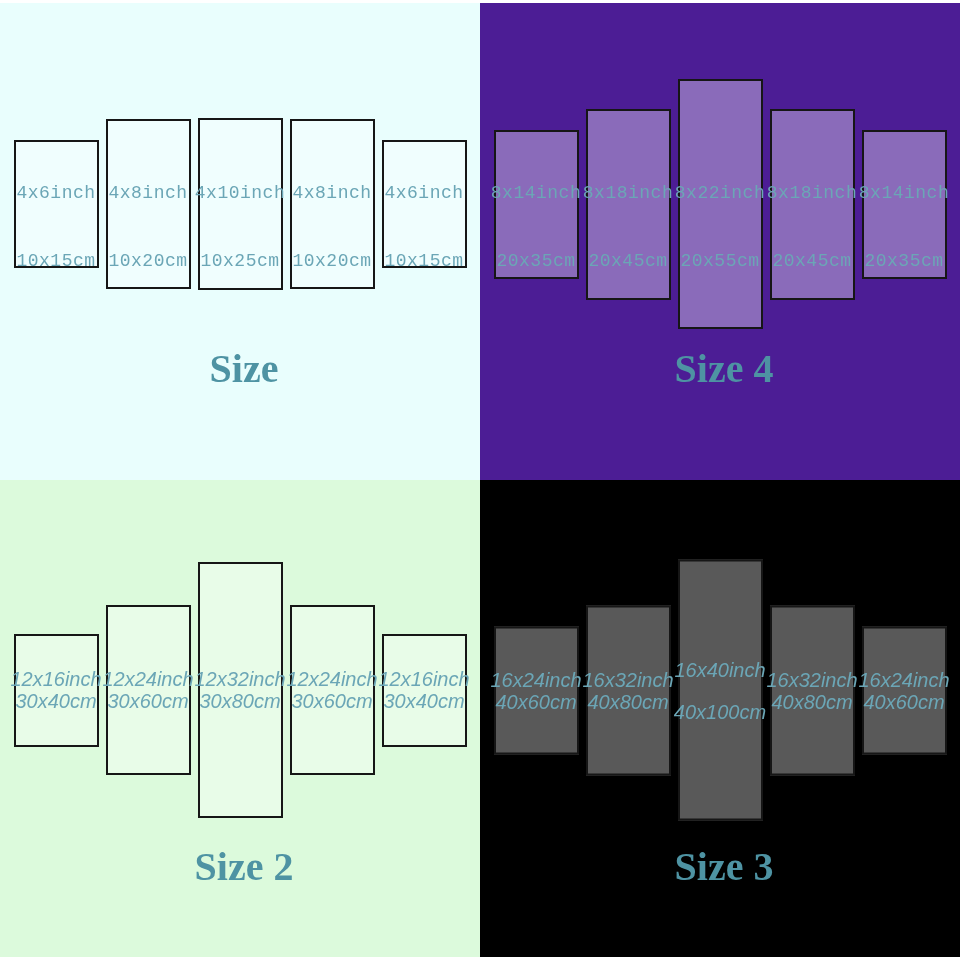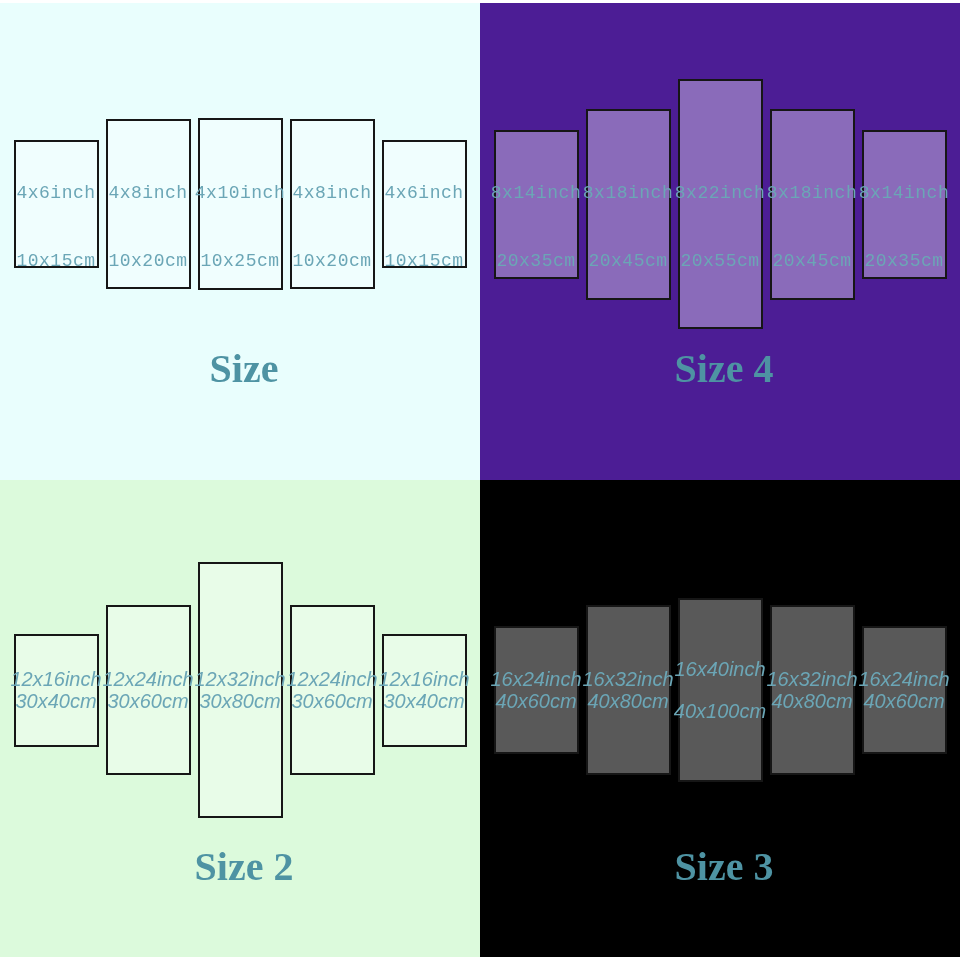--- a/index.html
+++ b/index.html
@@ -165,21 +165,21 @@
   <section class="quadrant row-bottom" style="background: #000000;">
     <div class="panels">
       <div class="panel" style="height: 128px;">
         <span class="line">16x24inch</span>
         <span class="line">40x60cm</span>
       </div>
       <div class="panel" style="height: 170px;">
         <span class="line">16x32inch</span>
         <span class="line">40x80cm</span>
       </div>
-      <div class="panel" style="height: 184px; gap: 20px;">
+      <div class="panel" style="height: 261px; gap: 20px;">
         <span class="line">16x40inch</span>
         <span class="line">40x100cm</span>
       </div>
       <div class="panel" style="height: 170px;">
         <span class="line">16x32inch</span>
         <span class="line">40x80cm</span>
       </div>
       <div class="panel" style="height: 128px;">
         <span class="line">16x24inch</span>
         <span class="line">40x60cm</span>

